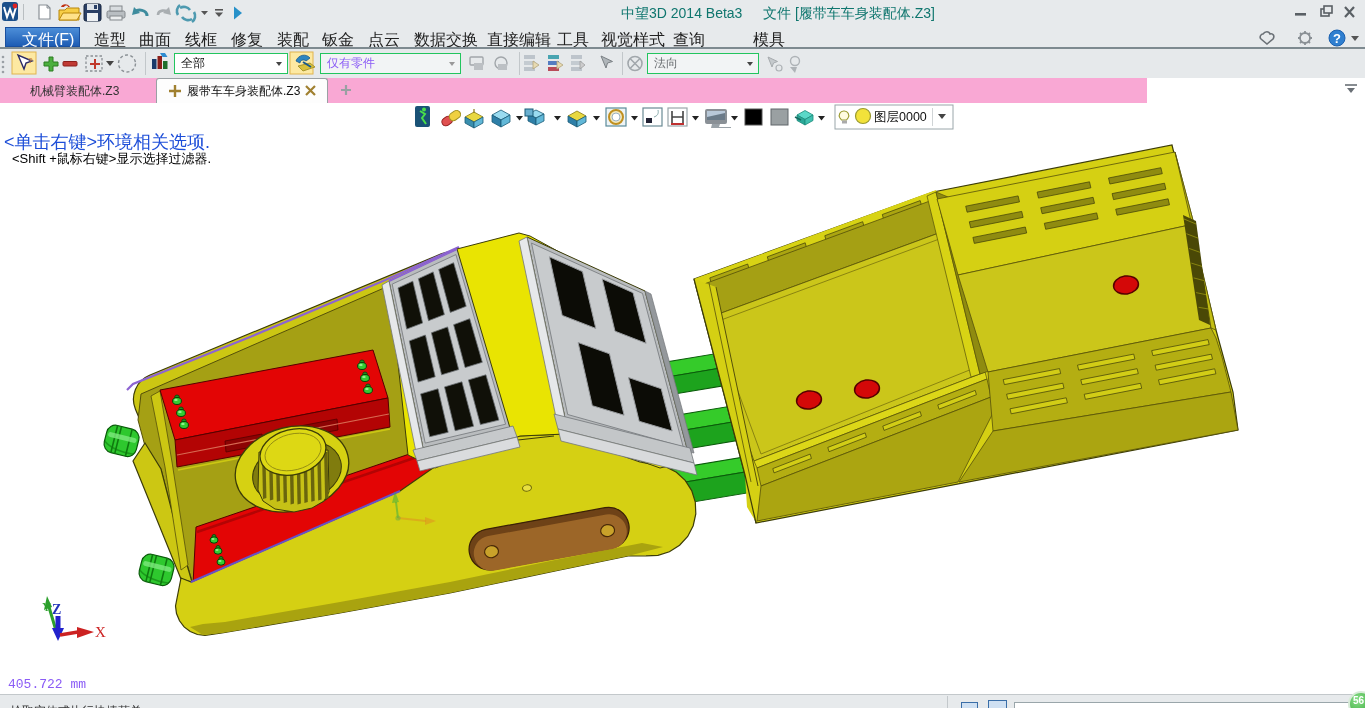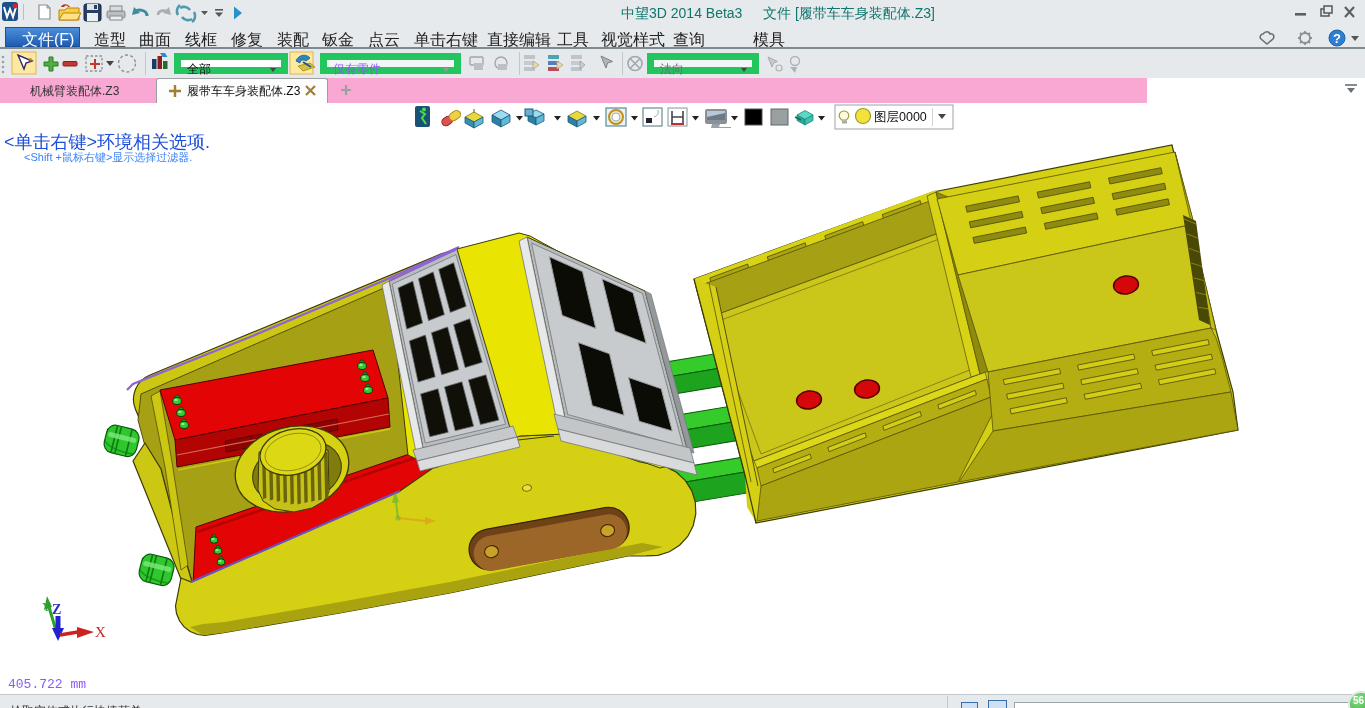--- a/index.html
+++ b/index.html
@@ -5,21 +5,21 @@
 .abs{position:absolute}
 #titlebar{position:absolute;left:0;top:0;width:1365px;height:26px;background:#e7eaec}
 #menurow{position:absolute;left:0;top:26px;width:1365px;height:21px;background:#e7eaec}
 #mensep{position:absolute;left:0;top:47px;width:1365px;height:2px;background:#7e8a90}
 #toolrow{position:absolute;left:0;top:49px;width:1365px;height:29px;background:#e6e9eb}
 #tabrow{position:absolute;left:0;top:78px;width:1147px;height:25px;background:#f9a8d4}
 #viewport{position:absolute;left:0;top:103px;width:1365px;height:591px;background:#fff}
 #statusbar{position:absolute;left:0;top:694px;width:1365px;height:14px;background:#e7eaec;border-top:1px solid #c3c8cb}
 .mi{position:absolute;top:4px;font-size:16px;color:#222;white-space:nowrap}
 .ttl{font-size:14px;color:#0f766e;white-space:nowrap}
-.combo{position:absolute;top:4px;height:21px;background:#fff;border:7px solid #22c55e;font-size:12px;color:#111;
+.combo{position:absolute;top:4px;height:21px;background:#fff;border:1px solid #22c55e;font-size:12px;color:#111;
  line-height:19px;padding-left:6px;box-sizing:border-box}
 .combo .arr{position:absolute;right:5px;top:8px;width:0;height:0;border-left:3.5px solid transparent;
  border-right:3.5px solid transparent;border-top:4px solid #444}
 </style></head>
 <body>
 <div id="titlebar">
  <svg class="abs" style="left:0;top:0" width="260" height="26" viewBox="0 0 260 26">
   <rect x="2" y="2" width="16" height="19" rx="3" fill="#1a4f8a"></rect>
   <path d="M4 7 L7 17 L10 9 L13 17 L16 7" stroke="#fff" stroke-width="2" fill="none"></path>
   <circle cx="15" cy="6" r="2.4" fill="#d22"></circle>
@@ -63,21 +63,21 @@
 <div id="menurow">
  <div class="abs" style="left:5px;top:1px;width:75px;height:20px;background:linear-gradient(#4c8ed8,#1d5cb4);border:1px solid #1a4f9e;box-sizing:border-box"></div>
  <span class="mi" style="left:22px;color:#fff">文件(F)</span>
  <span class="mi" style="left:94px">造型</span>
 <span class="mi" style="left:139px">曲面</span>
 <span class="mi" style="left:185px">线框</span>
 <span class="mi" style="left:231px">修复</span>
 <span class="mi" style="left:277px">装配</span>
 <span class="mi" style="left:322px">钣金</span>
 <span class="mi" style="left:368px">点云</span>
-<span class="mi" style="left:414px">单击右键</span>
+<span class="mi" style="left:414px">数据交换</span>
 <span class="mi" style="left:487px">直接编辑</span>
 <span class="mi" style="left:557px">工具</span>
 <span class="mi" style="left:601px">视觉样式</span>
 <span class="mi" style="left:673px">查询</span>
 <span class="mi" style="left:753px">模具</span>
  <svg class="abs" style="left:1255px;top:2px" width="110" height="20" viewBox="0 0 110 20">
   <path d="M8 6 c2-3 6-3 7 0 c3-1 5 2 3 5 l-6 5 -6-5 c-2-2 0-5 2-5 z" fill="none" stroke="#6a7076" stroke-width="1.6"></path>
   <g fill="none" stroke="#8a9095" stroke-width="1.8">
         <circle cx="50" cy="10" r="5"></circle>
    <path d="M50 3 v3 M50 14 v3 M43 10 h3 M54 10 h3 M45 5 l2 2 M53 13 l2 2 M55 5 l-2 2 M47 13 l-2 2"></path>
@@ -366,21 +366,21 @@
  <path d="M58 616 L58 628" stroke="#2222cc" stroke-width="5"></path>
  <path d="M52 628 h12 l-6 13 z" fill="#2222cc"></path>
  <path d="M60 635 L78 632" stroke="#cc2222" stroke-width="3.5"></path>
  <path d="M77 627 v11 l17 -6 z" fill="#cc2222"></path>
  <text x="42" y="611" font-size="13" fill="#2ca02c">Y</text>
  <text x="52" y="614" font-size="14" fill="#2233bb" font-weight="bold">Z</text>
  <text x="95" y="637" font-size="15" fill="#cc2222">X</text>
 </g>
 </svg>
 <span class="abs" style="left:4px;top:130px;font-size:18px;color:#1d4ed8;z-index:4">&lt;单击右键&gt;环境相关选项.</span>
-<span class="abs" style="left:24px;top:150px;font-size:11px;color:#3b82f6;z-index:4">&lt;Shift +鼠标右键&gt;显示选择过滤器.</span>
+<span class="abs" style="left:12px;top:150px;font-size:13px;color:#000000;z-index:4">&lt;Shift +鼠标右键&gt;显示选择过滤器.</span>
 <span class="abs" style="left:8px;top:677px;font-family:'Liberation Mono',monospace;font-size:13px;color:#8b5cf6;z-index:4">405.722 mm</span>
 <div id="ftbar" style="position:absolute;left:410px;top:103px;width:550px;height:28px;z-index:5">
 <svg class="abs" style="left:0;top:0" width="550" height="28" viewBox="0 0 550 28">
  <rect x="5" y="3" width="15" height="21" rx="2" fill="#1a5276"></rect>
  <path d="M10 8 l5 3 -3 4 4 6" stroke="#4adf4a" stroke-width="2" fill="none"></path>
  <circle cx="14" cy="6.5" r="2" fill="#4adf4a"></circle>
  <g transform="rotate(-35 40 16)">
         <rect x="31" y="12" width="11" height="8" rx="4" fill="#e05050" stroke="#902020"></rect>
   <rect x="40" y="12" width="12" height="8" rx="4" fill="#f0d040" stroke="#a09020"></rect>
       </g>

